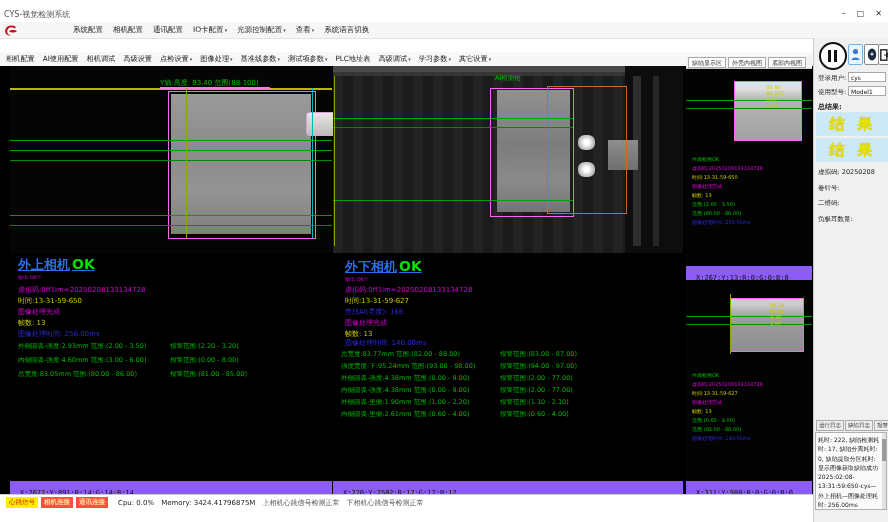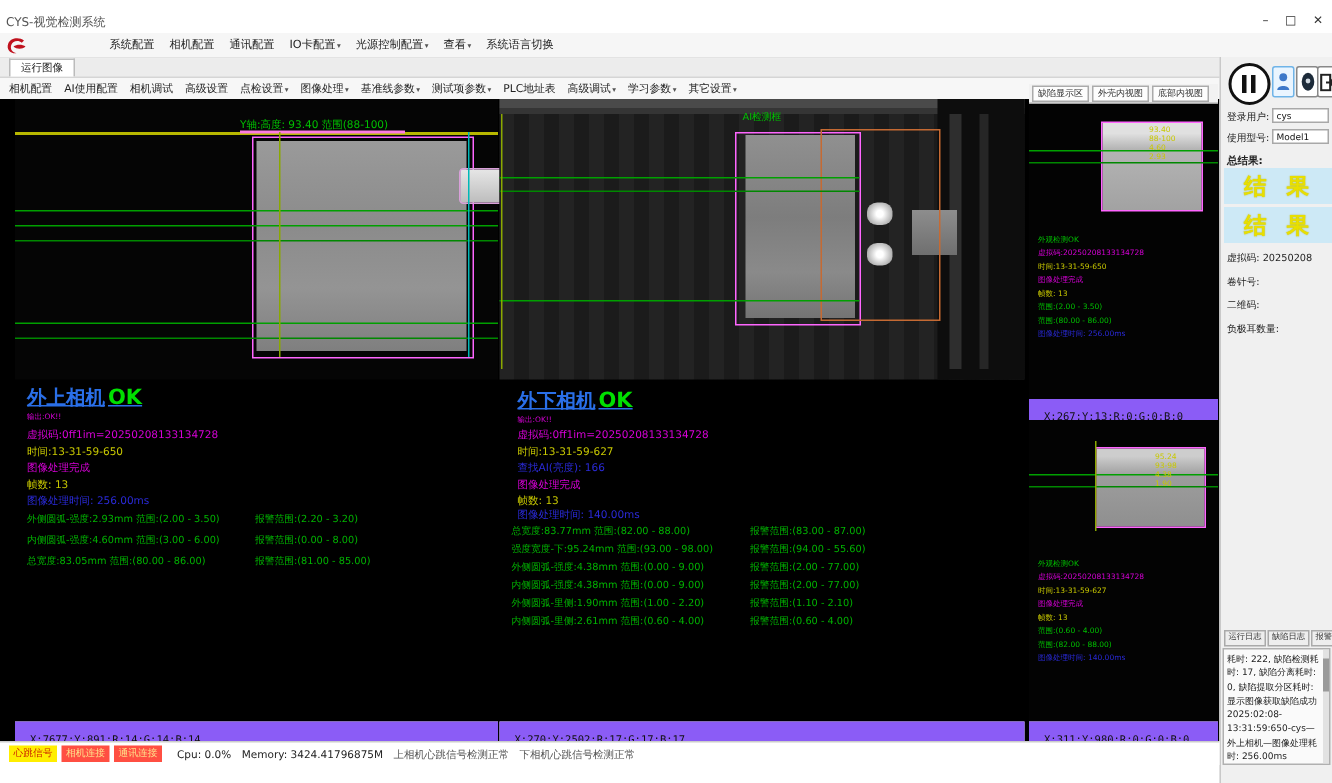--- a/index.html
+++ b/index.html
@@ -55,21 +55,21 @@
               color:#e8df00;font-weight:bold;font-size:15px;letter-spacing:4px;text-shadow:0 0 1px #b8b000;}
   .log-tabs{position:absolute;display:flex;gap:1px;}
   .log-tab{font-size:5.5px;color:#333;border:1px solid #aaa;background:#eee;padding:0 2px;line-height:9px;white-space:nowrap;}
   .log-box{position:absolute;background:#fafafa;border:1px solid #b0b0b0;font-size:6px;color:#222;line-height:1.55;padding:2px 6px 2px 2px;box-sizing:border-box;overflow:hidden;}
   .log-scroll{position:absolute;right:0;top:0;bottom:0;width:4px;background:#e2e2e2;}
   .log-thumb{position:absolute;right:0;top:6px;width:4px;height:22px;background:#9a9a9a;}
   
   .statusbar{left:0;top:494px;width:813px;height:16px;background:#fff;border-top:1px solid #ccc;display:flex;align-items:center;padding-left:6px;box-sizing:border-box;}
   .badge{font-size:6.5px;padding:1px 3px;margin-right:3px;white-space:nowrap;}
   .badge-ok{background:#ffee00;color:#cc2200;}
-  .badge-err{background:#ff4f42;color:#ffe08a;}
+  .badge-err{background:#ff4f42;color:#ffe08a;font-weight:bold;}
   .sb-text{font-size:7px;color:#222;margin-left:7px;white-space:nowrap;}
   .sb-dim{color:#555;}
 </style>
 </head>
 <body>
 
 <div class="screen">
 
   <div class="abs titlebar">CYS-视觉检测系统</div>
   <div class="abs win-controls">
@@ -88,23 +88,20 @@
     <span class="menu-item"><span>系统配置</span></span>
         <span class="menu-item"><span>相机配置</span></span>
         <span class="menu-item"><span>通讯配置</span></span>
         <span class="menu-item"><span>IO卡配置</span><span class="arr">▾</span></span>
         <span class="menu-item"><span>光源控制配置</span><span class="arr">▾</span></span>
         <span class="menu-item"><span>查看</span><span class="arr">▾</span></span>
         <span class="menu-item"><span>系统语言切换</span></span>
       </div>
   </div>
 
-  <div class="abs tabrow">
-    <div class="abs run-tab">运行图像</div>
-  </div>
 
   <div class="abs toolbar">
     <div style="display:flex;">
 
     <span class="tool-item"><span>相机配置</span></span>
         <span class="tool-item"><span>AI使用配置</span></span>
         <span class="tool-item"><span>相机调试</span></span>
         <span class="tool-item"><span>高级设置</span></span>
         <span class="tool-item"><span>点检设置</span><span class="arr">▾</span></span>
         <span class="tool-item"><span>图像处理</span><span class="arr">▾</span></span>
@@ -194,21 +191,21 @@
       <div class="cam-line t-yel" style="left:12px;top:263px;">帧数: 13</div>
       <div class="cam-line t-blu" style="left:12px;top:272px;">图像处理时间: 140.00ms</div>
       <div class="meas mid-meas mid-alarm" style="top:284px;">
 
       <div class="m-row">
             <span class="m-main">总宽度:83.77mm 范围:(82.00 - 88.00)</span>
             <span class="m-alarm">报警范围:(83.00 - 87.00)</span>
           </div>
           <div class="m-row">
             <span class="m-main">强度宽度-下:95.24mm 范围:(93.00 - 98.00)</span>
-            <span class="m-alarm">报警范围:(94.00 - 55.60)</span>
+            <span class="m-alarm">报警范围:(94.00 - 97.00)</span>
           </div>
           <div class="m-row">
             <span class="m-main">外侧圆弧-强度:4.38mm 范围:(0.00 - 9.00)</span>
             <span class="m-alarm">报警范围:(2.00 - 77.00)</span>
           </div>
           <div class="m-row">
             <span class="m-main">内侧圆弧-强度:4.38mm 范围:(0.00 - 9.00)</span>
             <span class="m-alarm">报警范围:(2.00 - 77.00)</span>
           </div>
           <div class="m-row">

